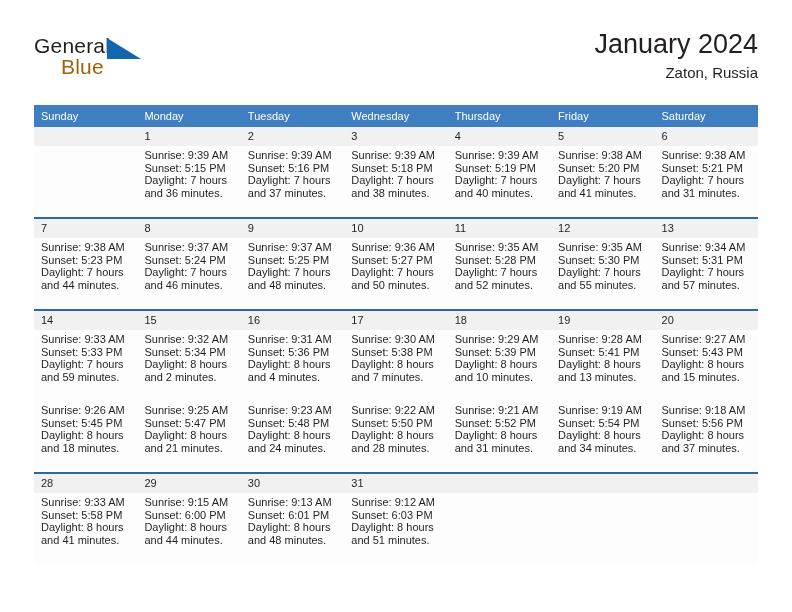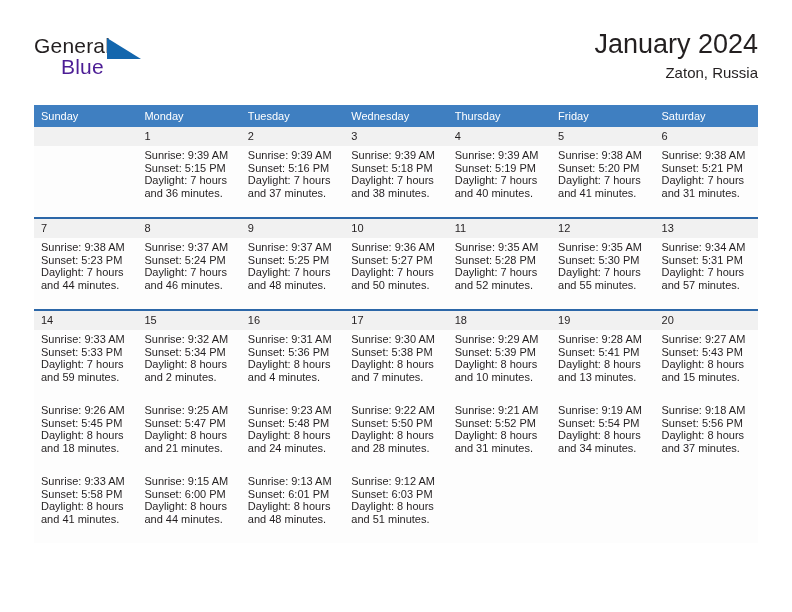--- a/index.html
+++ b/index.html
@@ -45,21 +45,21 @@
     color: #231f20;
     line-height: 24px;
     white-space: nowrap;
   }
   .brand-blue {
     position: absolute;
     left: 27px;
     top: 21px;
     font-size: 21px;
     letter-spacing: .2px;
-    color: #4c1d95;
+    color: #a16207;
     line-height: 24px;
     white-space: nowrap;
   }
   .brand-mark {
     position: absolute;
     left: 73px;
     top: 4px;
     width: 36px;
     height: 22px;
   }
@@ -366,20 +366,29 @@
             <div class="line">Daylight: 8 hours</div>
             <div class="line">and 34 minutes.</div>
           </td>
           <td>
             <div class="line">Sunrise: 9:18 AM</div>
             <div class="line">Sunset: 5:56 PM</div>
             <div class="line">Daylight: 8 hours</div>
             <div class="line">and 37 minutes.</div>
           </td>
         </tr>
+        <tr class="daynum-row">
+          <td>28</td>
+          <td>29</td>
+          <td>30</td>
+          <td>31</td>
+          <td></td>
+          <td></td>
+          <td></td>
+        </tr>
         <tr class="detail-row">
           <td>
             <div class="line">Sunrise: 9:33 AM</div>
             <div class="line">Sunset: 5:58 PM</div>
             <div class="line">Daylight: 8 hours</div>
             <div class="line">and 41 minutes.</div>
           </td>
           <td>
             <div class="line">Sunrise: 9:15 AM</div>
             <div class="line">Sunset: 6:00 PM</div>

